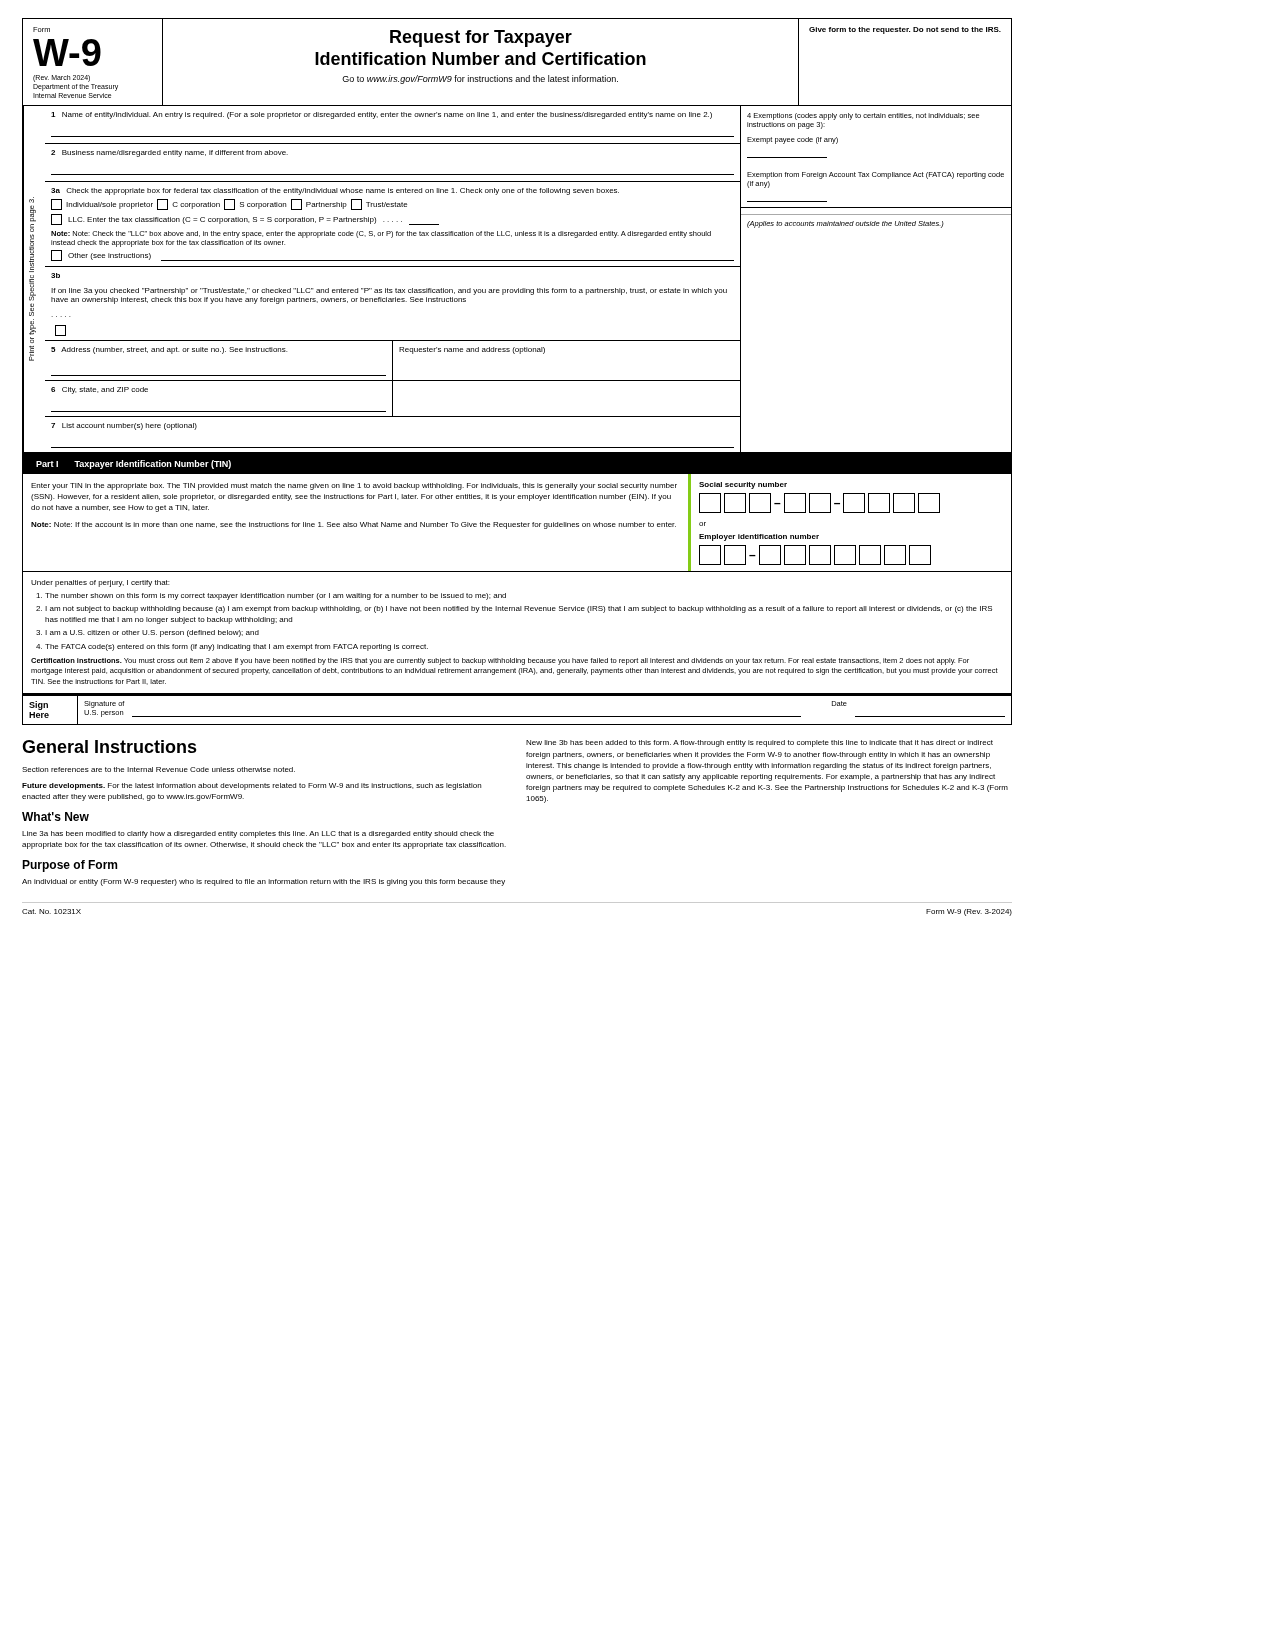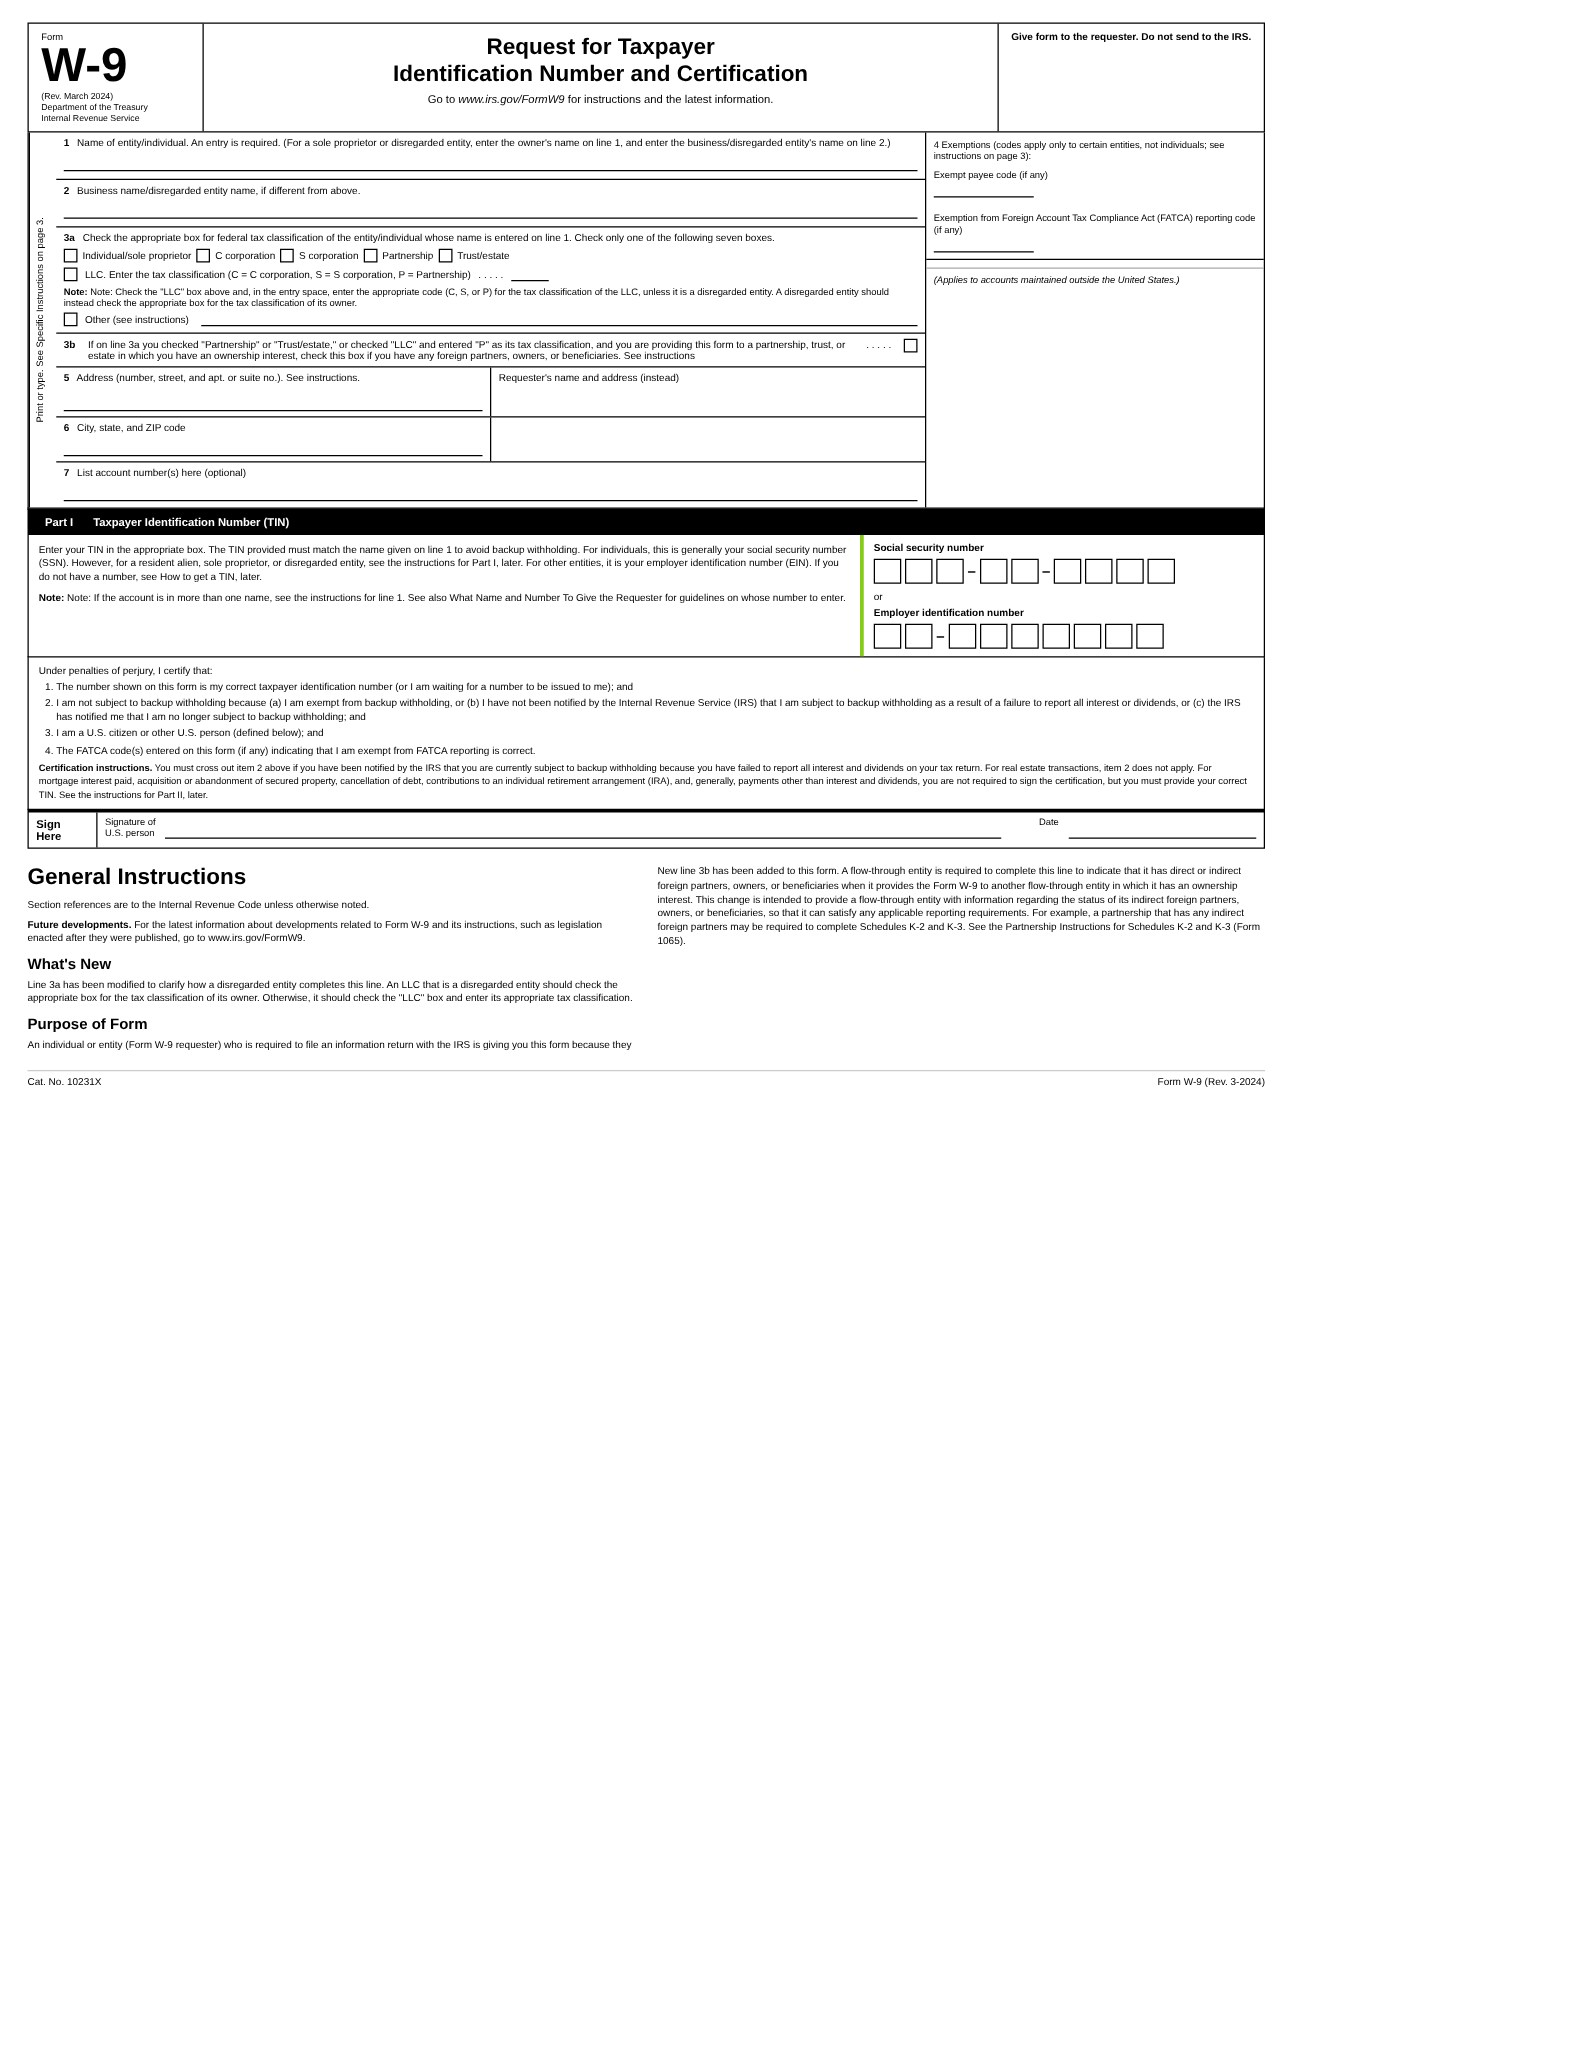--- a/index.html
+++ b/index.html
@@ -331,20 +331,21 @@
       padding: 4px 6px;
       min-height: 28px;
     }
     .three-b-row {
       display: flex;
       align-items: flex-start;
       gap: 6px;
       padding: 4px 6px;
       border-bottom: 1px solid #000;
       font-size: 8px;
+      flex-direction: column;
     }
     .applies-note {
       font-style: italic;
       font-size: 7.5px;
       margin-top: 6px;
       padding: 4px 6px;
       border-top: 1px solid #aaa;
     }
   </style>
 </head>
@@ -454,21 +455,21 @@
 
       <div class="field-row-inline">
         <div class="inline-left">
           <div class="field-label">
             <span class="field-number">5</span>
             <span>Address (number, street, and apt. or suite no.). See instructions.</span>
           </div>
           <input type="text" style="width: 100%; border-top: none; border-right: none; border-left: none; border-image: initial; border-bottom: 1px solid rgb(0, 0, 0); outline: none; font-size: 8px; margin-top: 10px;">
         </div>
         <div class="inline-right">
-          <div style="font-size:8px;">Requester's name and address (instead)</div>
+          <div style="font-size:8px;">Requester's name and address (optional)</div>
         </div>
       </div>
 
       <div class="field-row-inline" style="border-bottom:1px solid #000;">
         <div style="flex:1;padding:4px 6px;min-height:28px;border-right:1px solid #000;">
           <div class="field-label">
             <span class="field-number">6</span>
             <span>City, state, and ZIP code</span>
           </div>
           <input type="text" style="width: 100%; border-top: none; border-right: none; border-left: none; border-image: initial; border-bottom: 1px solid rgb(0, 0, 0); outline: none; font-size: 8px; margin-top: 6px;">

